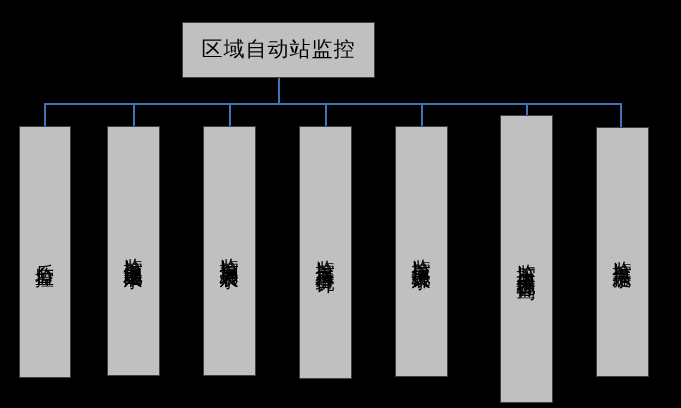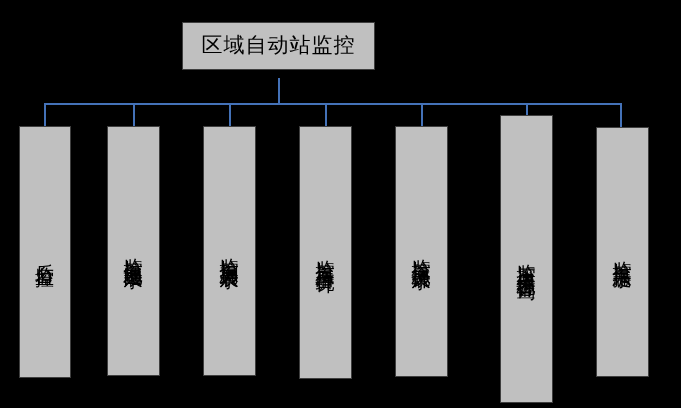--- a/index.html
+++ b/index.html
@@ -33,21 +33,21 @@
     text-align: center;
     line-height: 1.02;
     letter-spacing: 0.5px;
   }
 
   
   .node-root {
     left: 182px;
     top: 22px;
     width: 193px;
-    height: 48px;
+    height: 56px;
   }
   .node-root .node-label {
     font-size: 21px;
     letter-spacing: 1px;
     writing-mode: horizontal-tb;
   }
 
   
   .node-leaf .node-label {
     writing-mode: vertical-rl;

